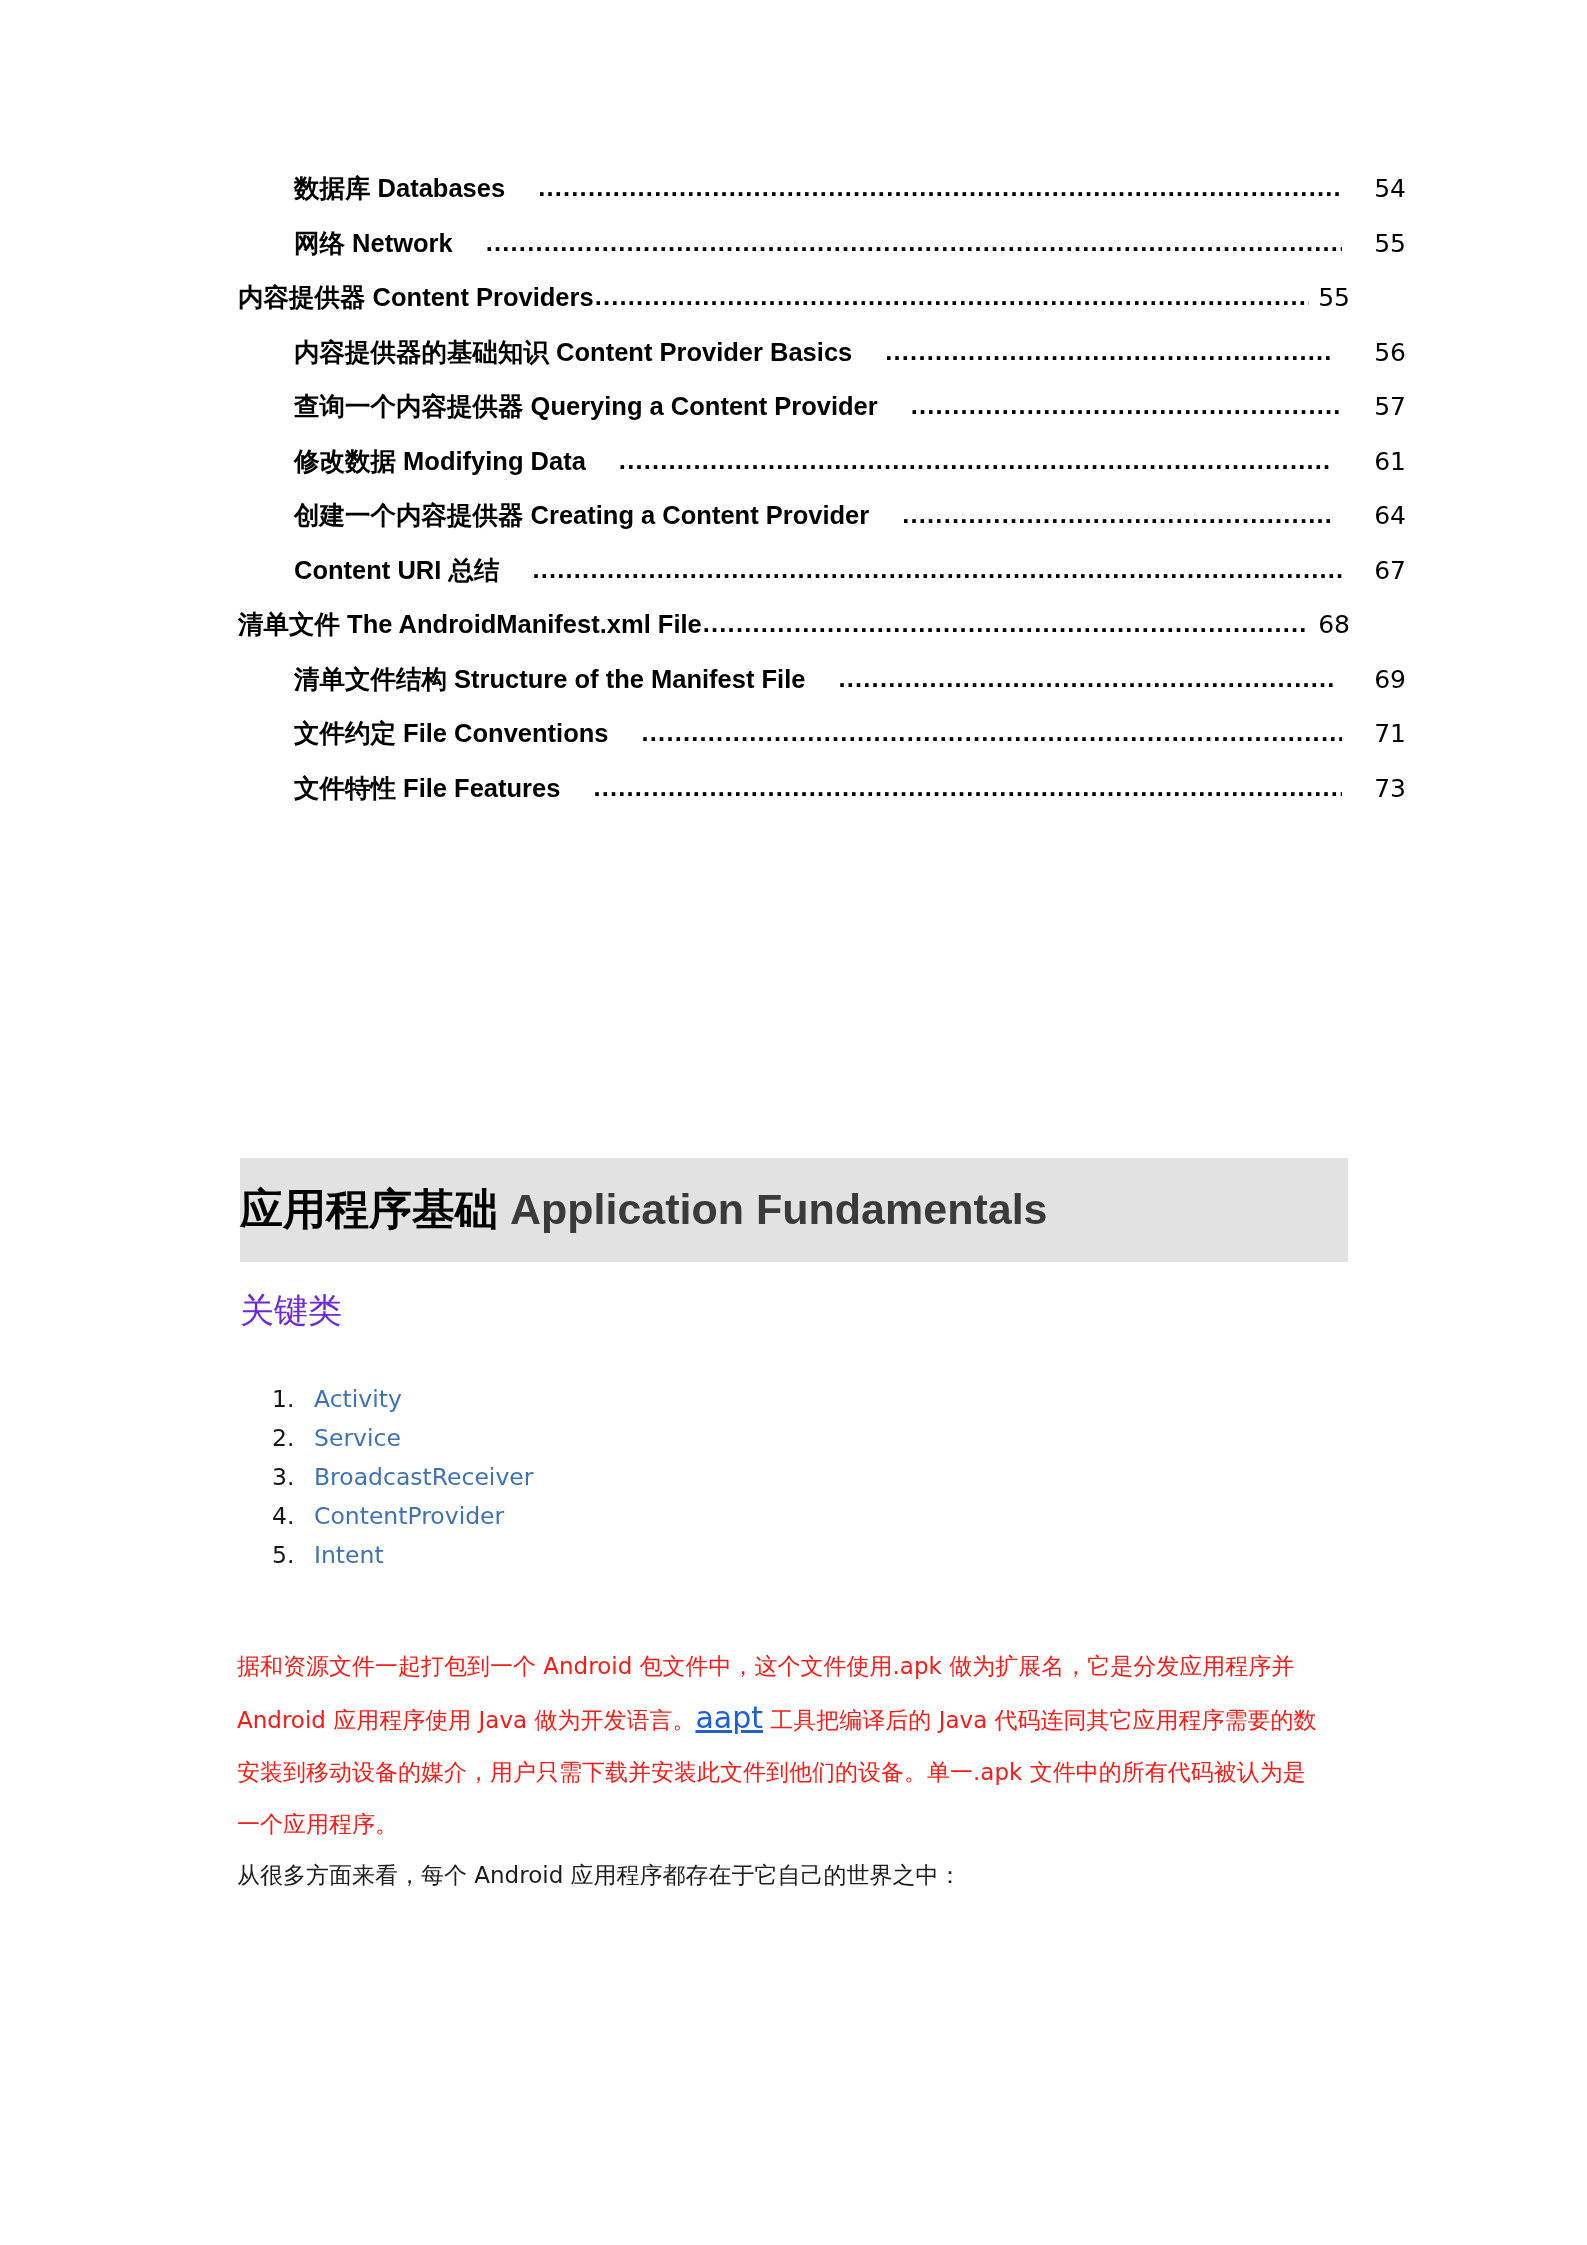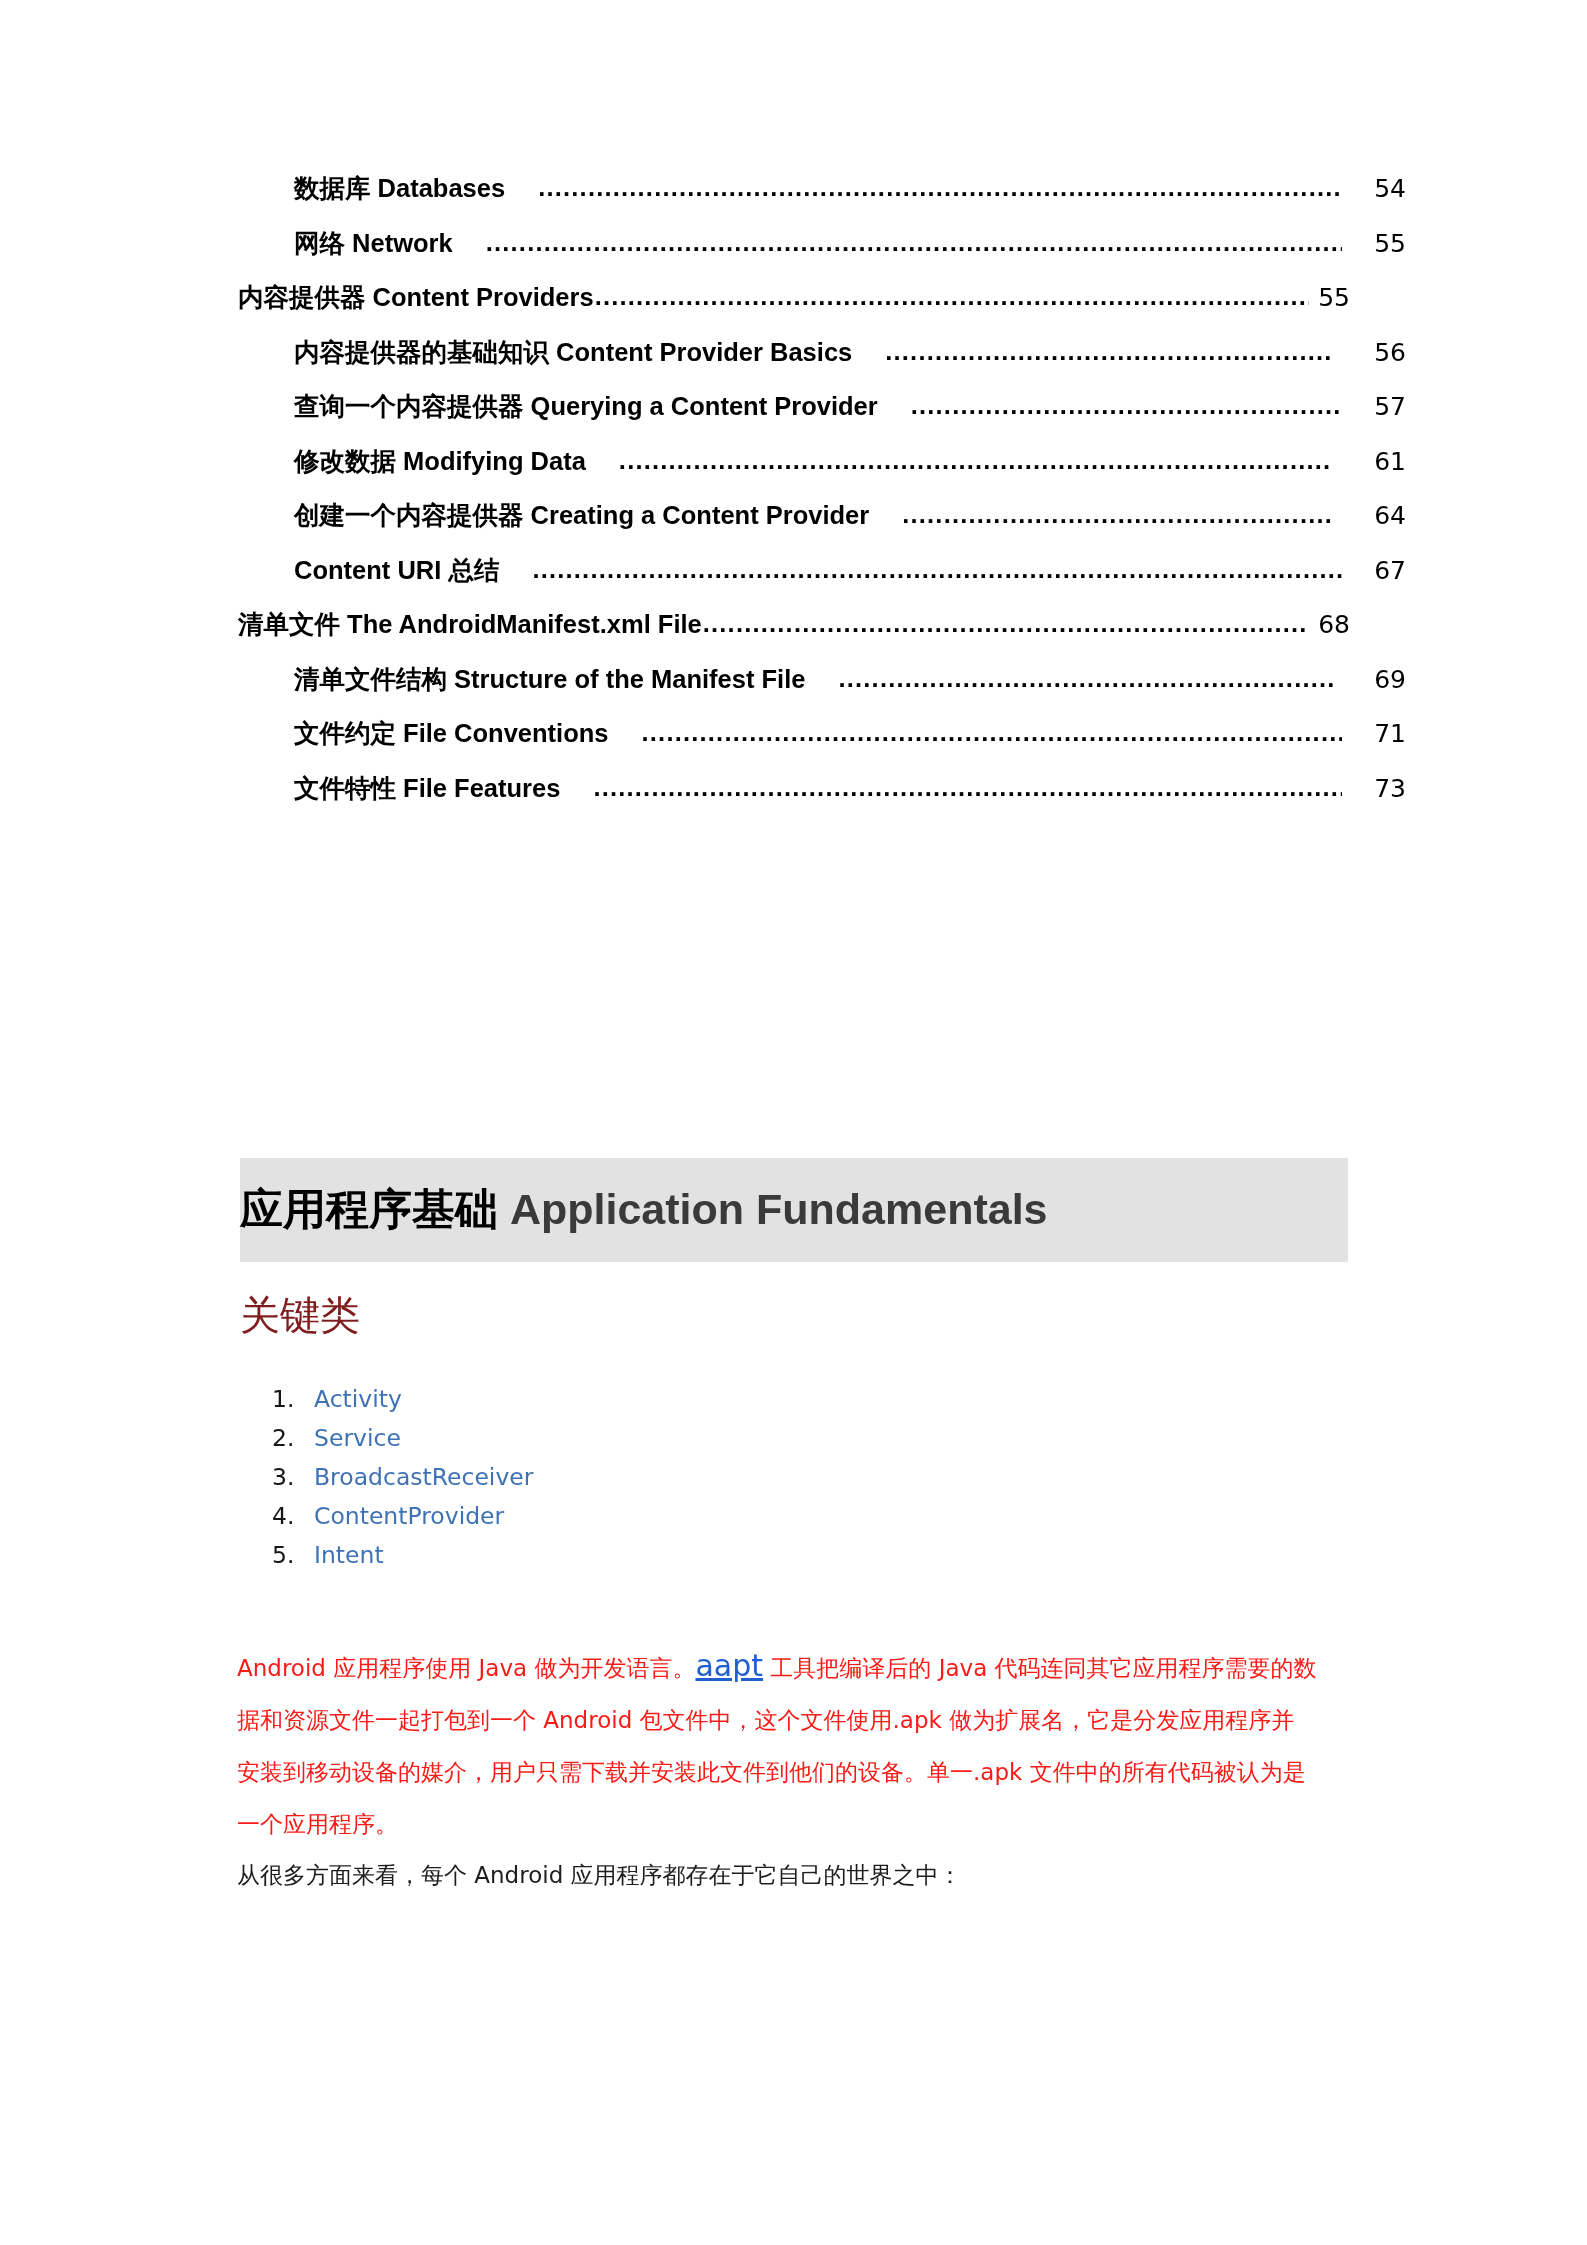--- a/index.html
+++ b/index.html
@@ -99,22 +99,22 @@
   .section-heading-text .cjk { color: #000000; }
   .section-heading-text .latin { color: #3a3a3a; }
 
   
   .sub-heading {
     position: absolute;
     left: 240px;
     top: 1288px;
     font-family: "Liberation Sans", sans-serif;
     font-weight: normal;
-    font-size: 40px;
-    color: #7f1d1d;
+    font-size: 34px;
+    color: #6d28d9;
     white-space: nowrap;
   }
 
   
   .key-list {
     position: absolute;
     left: 258px;
     top: 1388px;
     margin: 0;
     padding: 0;
@@ -289,21 +289,21 @@
       <span class="num">4.</span>
       <span class="link">ContentProvider</span>
     </li>
     <li>
       <span class="num">5.</span>
       <span class="link">Intent</span>
     </li>
   </ol>
 
   <div class="para-red">
+    <span class="ln">据和资源文件一起打包到一个 Android 包文件中，这个文件使用.apk 做为扩展名，它是分发应用程序并</span>
     <span class="ln"><span>Android 应用程序使用 Java 做为开发语言。</span><a class="aapt-link" href="#">aapt</a><span> 工具把编译后的 Java 代码连同其它应用程序需要的数</span></span>
-    <span class="ln">据和资源文件一起打包到一个 Android 包文件中，这个文件使用.apk 做为扩展名，它是分发应用程序并</span>
     <span class="ln">安装到移动设备的媒介，用户只需下载并安装此文件到他们的设备。单一.apk 文件中的所有代码被认为是</span>
     <span class="ln-last">一个应用程序。</span>
   </div>
 
   <div class="para-black">从很多方面来看，每个 Android 应用程序都存在于它自己的世界之中：</div>
 
 </div>
 
 </body></html>

